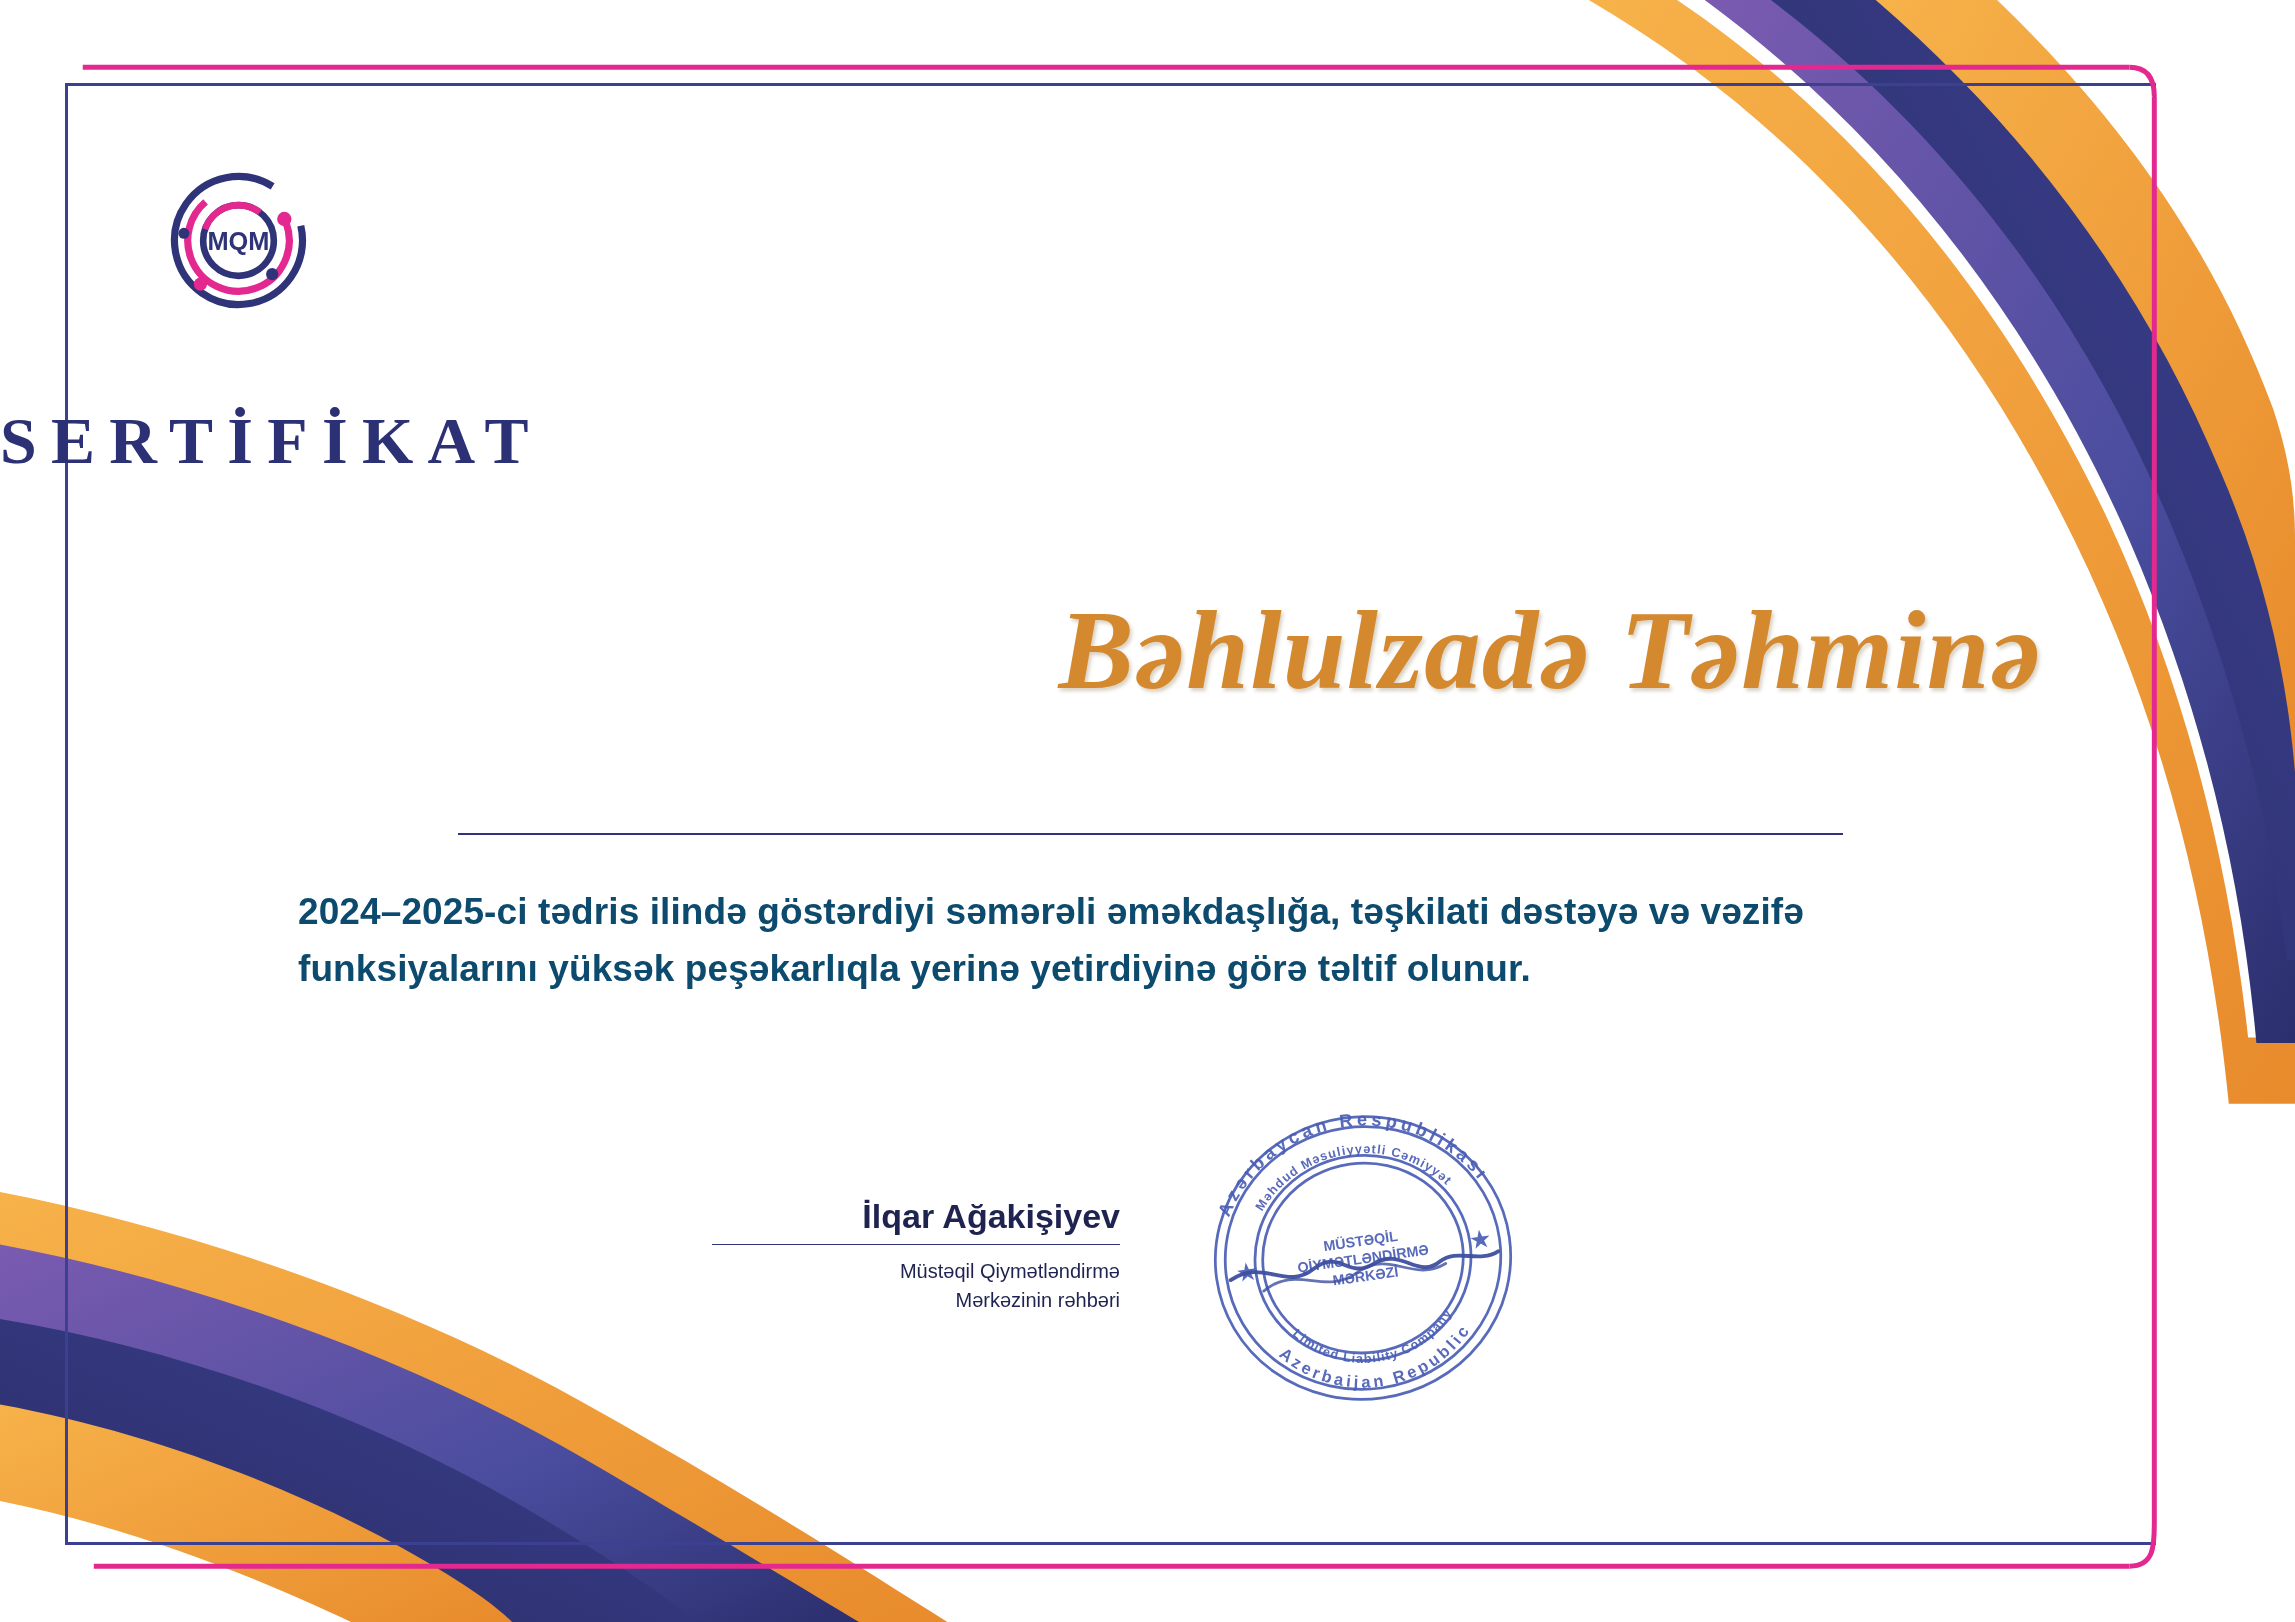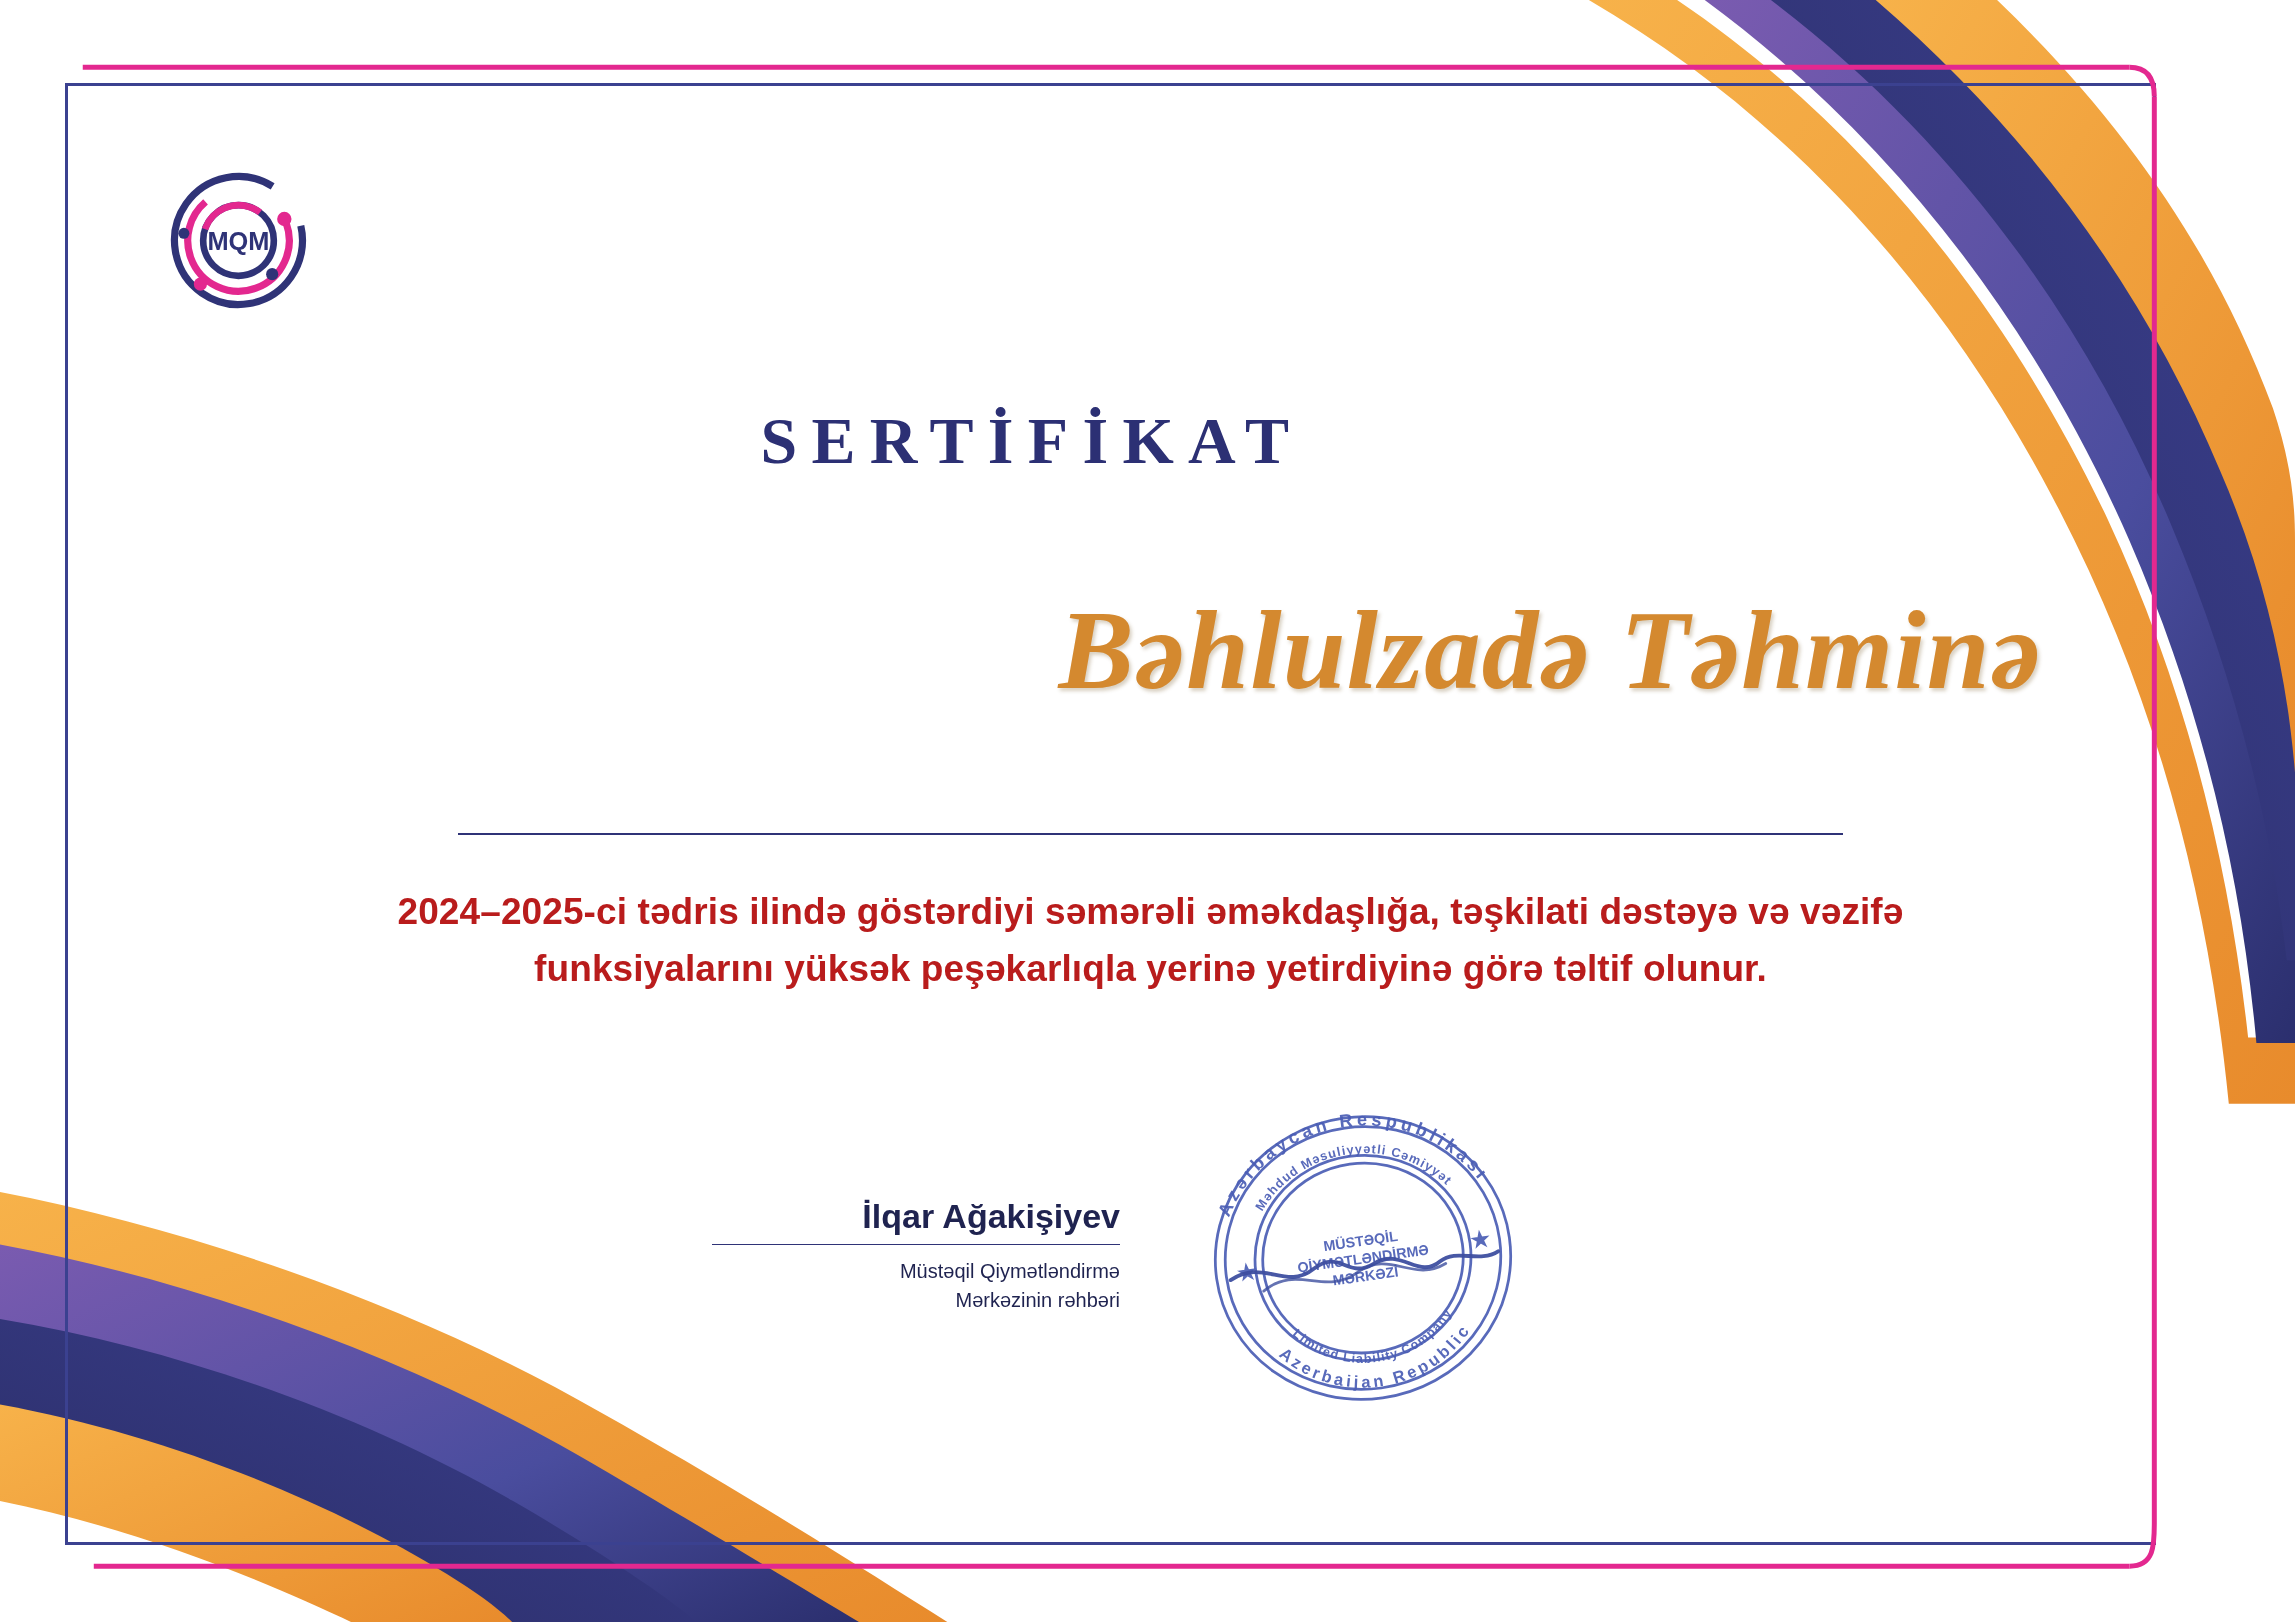--- a/index.html
+++ b/index.html
@@ -55,24 +55,24 @@
     font-size: 31px;
     font-weight: bold;
     line-height: 1.34;
     letter-spacing: 0.3px;
     white-space: pre-line;
   }
 
   
   .cert-title {
     position: absolute;
-    left: 11px;
+    left: 0;
     top: 403px;
     width: 2042px;
-    text-align: center;
+    text-align: left;
     color: #2c3074;
     font-family: "Liberation Serif", serif;
     font-weight: bold;
     font-size: 66px;
     letter-spacing: 14.3px;
   }
   .recipient {
     position: absolute;
     left: 0;
     top: 585px;
@@ -94,22 +94,22 @@
     height: 2.2px;
     background: #2f3377;
   }
 
   
   .body-text {
     position: absolute;
     left: 298px;
     top: 883px;
     width: 1705px;
-    text-align: center;
-    color: #b91c1c;
+    text-align: left;
+    color: #0c4a6e;
     font-size: 37px;
     font-weight: bold;
     line-height: 1.55;
     letter-spacing: 0.1px;
   }
 
   
   .sign-block {
     position: absolute;
     left: 712px;

